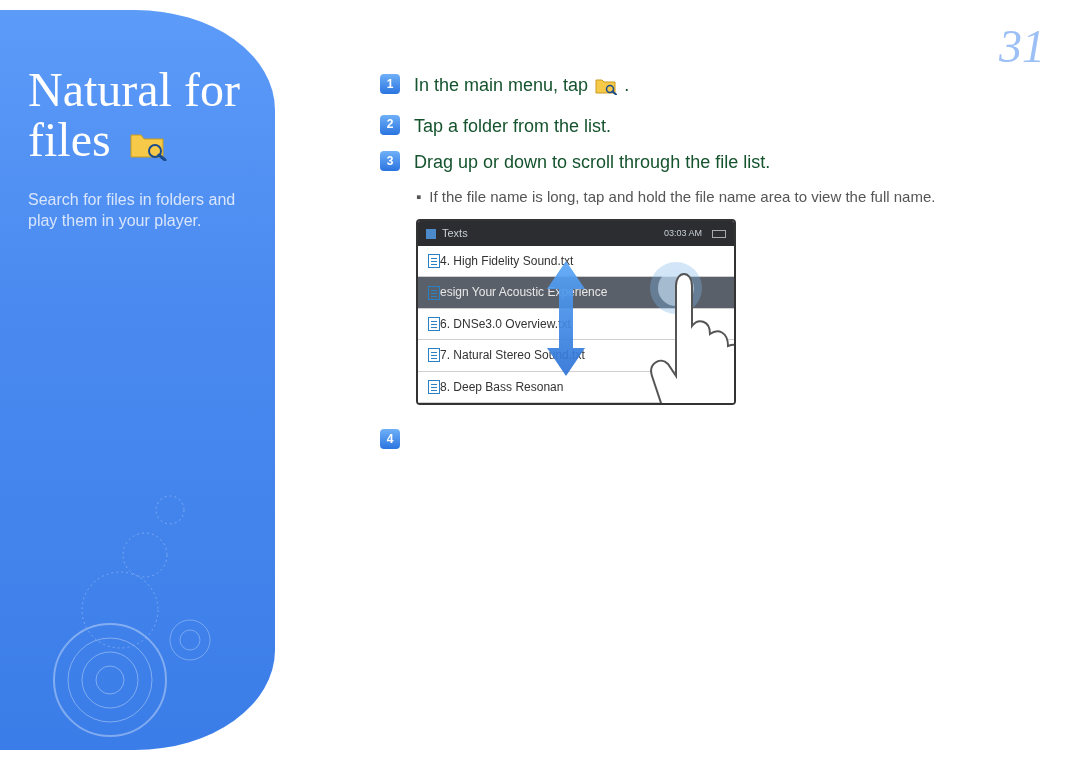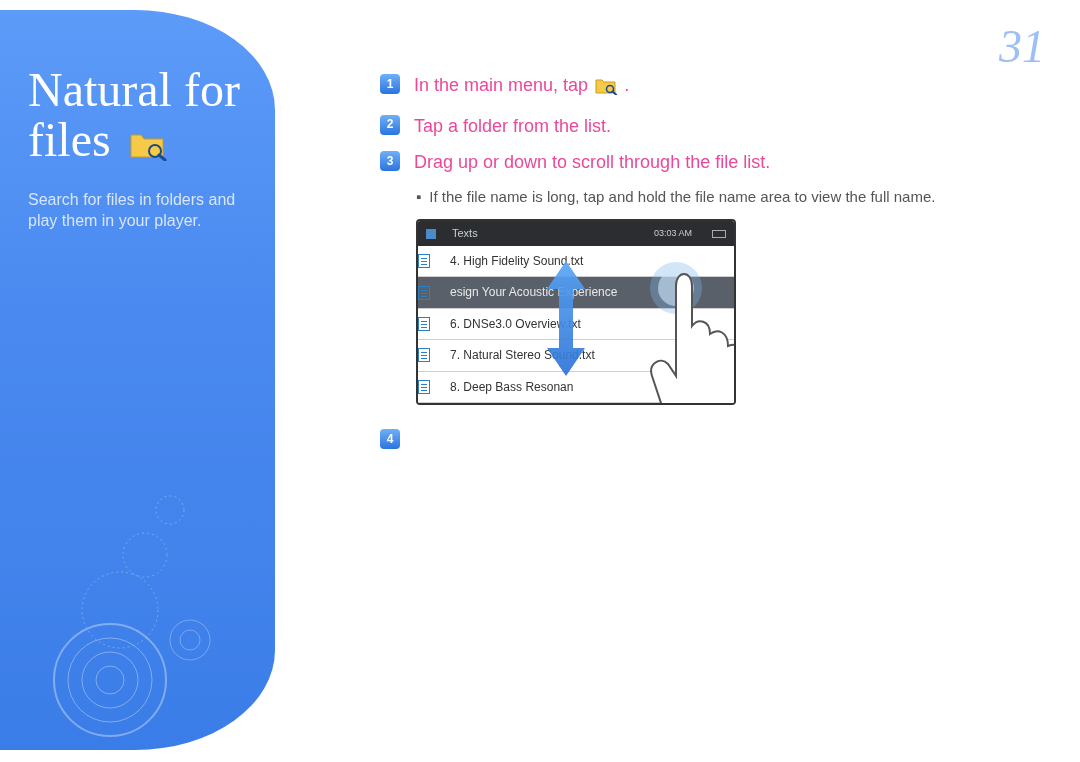--- a/index.html
+++ b/index.html
@@ -85,21 +85,21 @@
     height: 20px;
     background: linear-gradient(180deg, #6fb0f8, #2a74e0);
     border-radius: 4px;
     color: #fff;
     font-size: 12px;
     font-weight: bold;
     margin-right: 14px;
     margin-top: 4px;
     flex-shrink: 0;
   }
-  .step-text { color: #ec4899; }
+  .step-text { color: #14532d; }
   .subnote {
     display: flex;
     margin-left: 36px;
     font-size: 15px;
     color: #555;
     margin-top: 2px;
     margin-bottom: 8px;
   }
   .subnote .bullet { margin-right: 8px; }
   .inline-folder-icon {
@@ -116,36 +116,36 @@
     overflow: hidden;
     position: relative;
   }
   .device-header {
     background: #2b2d30;
     color: #c8d0d6;
     font-size: 11px;
     padding: 3px 8px;
     display: flex;
     align-items: center;
-    gap: 16px;
+    gap: 6px;
   }
   .device-header .h-icon {
     width: 10px; height: 10px; background: #4b8acb;
   }
   .device-header .time { margin-left: auto; font-size: 9px; }
   .device-header .batt { width: 14px; height: 8px; border: 1px solid #aaa; margin-left: 4px; }
   .file-row {
     display: flex;
     align-items: center;
     background: #fff;
     border-bottom: 1px solid #cfcfcf;
-    padding: 5px 0;
+    padding: 5px 10px;
     font-size: 12px;
     color: #333;
-    gap: 20px;
+    gap: 0;
   }
   .file-row.selected {
     background: #5a6069;
     color: #e8e8e8;
   }
   .file-row .doc-icon {
     width: 12px; height: 14px;
     border: 1px solid #2a80c5;
     position: relative;
   }

